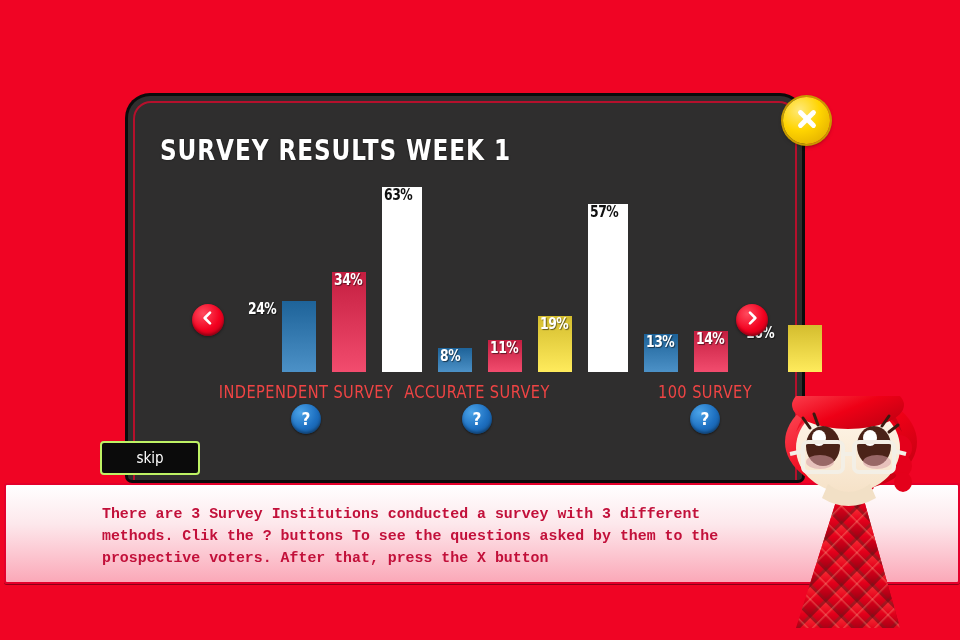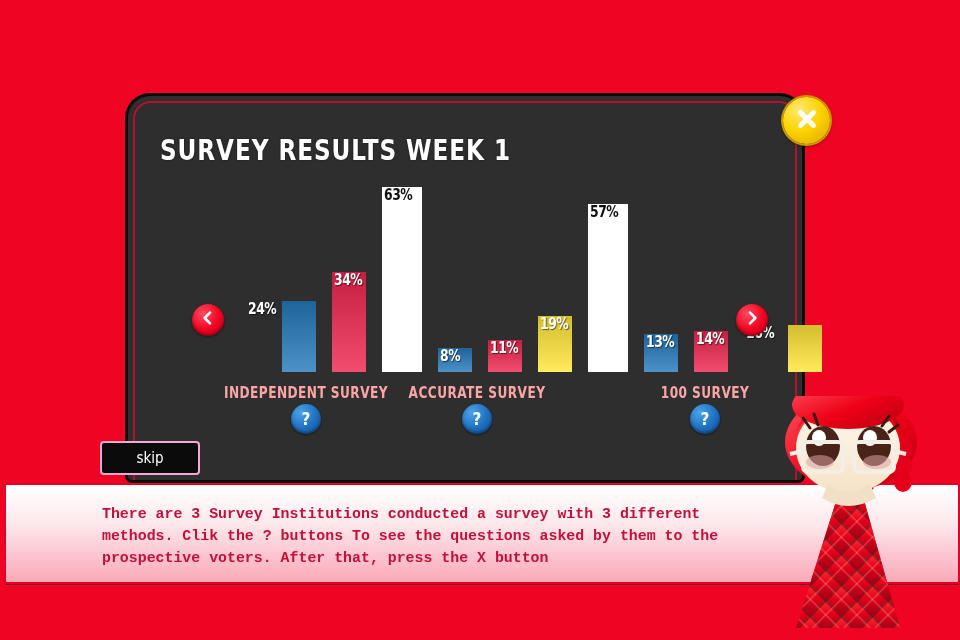--- a/index.html
+++ b/index.html
@@ -59,21 +59,21 @@
     text-shadow:1px 1px 1px rgba(0,0,0,.55);
     letter-spacing:-.5px;white-space:nowrap;
     transform:scaleX(.92);transform-origin:left top;
   }
   .bar.white .fill{background:#ffffff;}
   .bar.white .val{color:#111;text-shadow:none;}
   .bar.white{width:40px;}
 
   .group-label{
     position:absolute;left:50%;transform:translateX(-50%);
-    bottom:-30px;color:#fca5a5;font-size:15px;font-weight:bold;
+    bottom:-30px;color:#ef4444;font-size:18px;font-weight:normal;
     letter-spacing:.5px;white-space:nowrap;
   }
   .group-label span{display:inline-block;transform:scaleX(.9);}
 
   
   .q-btn{
     position:absolute;bottom:-62px;left:50%;transform:translateX(-50%);
     width:30px;height:30px;border-radius:50%;
     background:radial-gradient(circle at 32% 28%,#4aa3e8 0%,#1d6fc0 55%,#13508f 100%);
     box-shadow:inset 0 -2px 3px rgba(0,0,0,.35),0 1px 2px rgba(0,0,0,.5);
@@ -99,21 +99,21 @@
     border-radius:50%;cursor:pointer;
     background:radial-gradient(circle at 35% 28%,#ffe97a 0%,#ffd400 45%,#d9a300 100%);
     box-shadow:0 0 0 2px #c79a00,0 2px 4px rgba(0,0,0,.5);
     display:flex;align-items:center;justify-content:center;
   }
   .close-btn svg{width:26px;height:26px;}
 
   
   .skip-btn{
     position:absolute;left:100px;top:441px;width:96px;height:30px;
-    background:#0b0b0b;border:2px solid #f9a8d4;border-radius:4px;
+    background:#0b0b0b;border:2px solid #bef264;border-radius:4px;
     color:#fff;font-size:15px;display:flex;align-items:center;
     justify-content:center;cursor:pointer;z-index:6;
   }
 
   
   .banner{
     position:absolute;left:4px;top:483px;width:952px;height:97px;
     background:linear-gradient(180deg,#ffffff 0%,#fde8ec 40%,#fba8b8 100%);
     border:2px solid #e4002b;border-radius:3px;
     box-shadow:0 1px 0 #8c0018;

